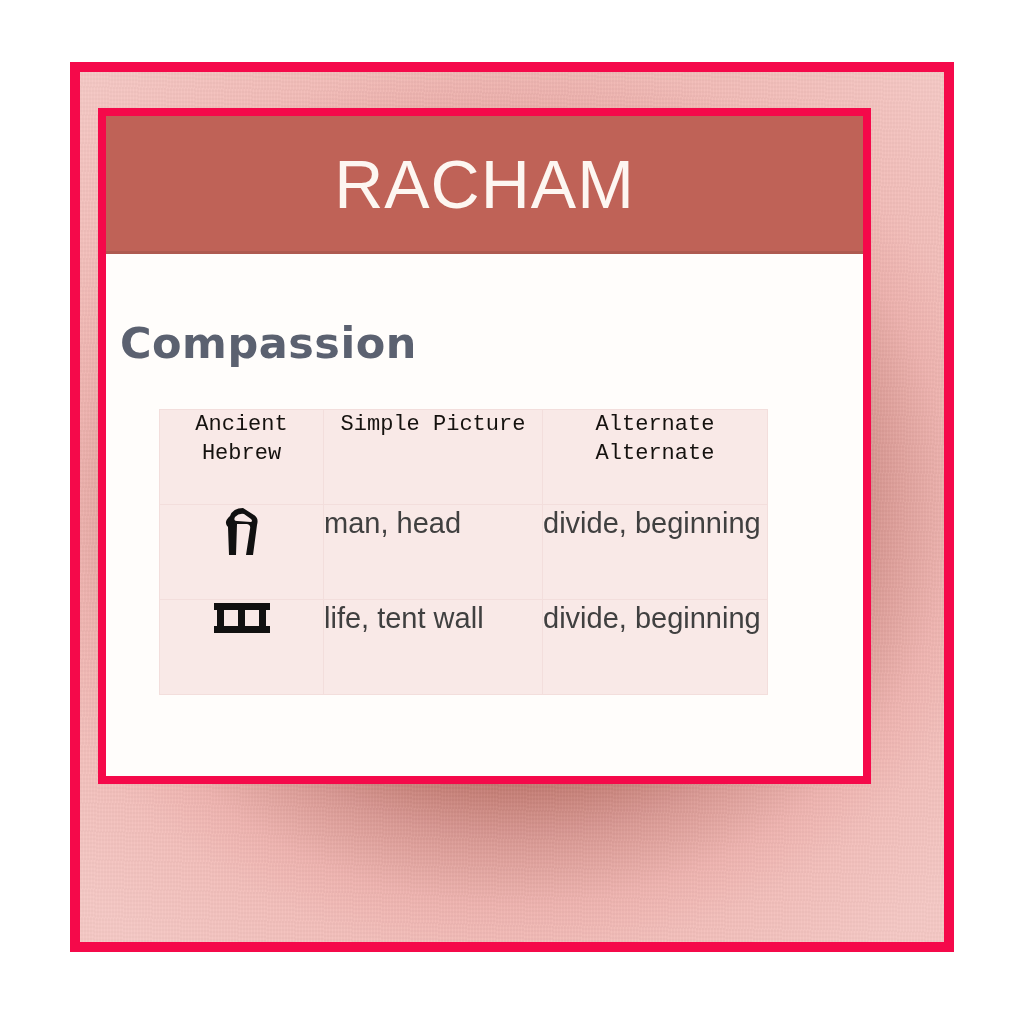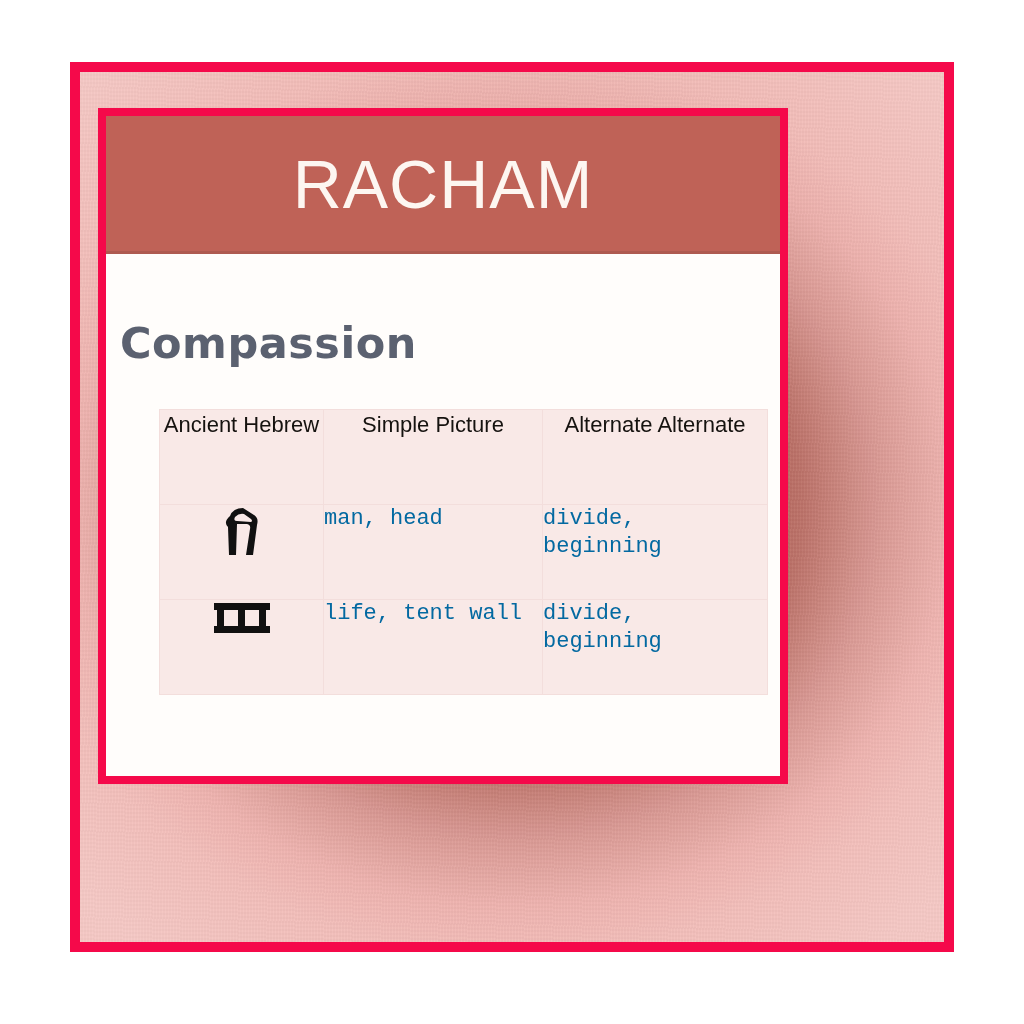--- a/index.html
+++ b/index.html
@@ -51,21 +51,21 @@
     inset: 0;
     background: radial-gradient(ellipse 70% 66% at 50% 48%, rgba(0,0,0,0.10) 0%, rgba(0,0,0,0.04) 46%, rgba(255,255,255,0.16) 78%, rgba(255,255,255,0.30) 100%);
     pointer-events: none;
   }
 
   
   #card {
     position: absolute;
     left: 98px;
     top: 108px;
-    width: 690px;
+    width: 773px;
     height: 676px;
     background: #f5094a;
     box-sizing: border-box;
     padding: 8px;
     z-index: 3;
   }
   #card-inner {
     position: relative;
     width: 100%;
     height: 100%;
@@ -122,34 +122,34 @@
 
   thead th {
     height: 94px;
     text-align: center;
     vertical-align: middle;
     font-size: 22px;
     font-weight: 400;
     color: #15120f;
     line-height: 1.32;
     padding: 0 8px;
-    font-family: Liberation Sans, sans-serif;
+    font-family: Liberation Mono, monospace;
   }
 
   tbody tr { height: 95px; }
   td.cell-glyph {
     text-align: center;
     vertical-align: middle;
   }
   td.cell-text {
-    font-size: 22px;
-    color: #0369a1;
+    font-size: 29px;
+    color: #404040;
     line-height: 1.28;
     padding: 14px 6px 0 9px;
-    font-family: Liberation Mono, monospace;
+    font-family: Liberation Sans, sans-serif;
   }
 
   .glyph-svg { display: inline-block; vertical-align: middle; }
 </style>
 </head>
 <body>
 
 <div id="poster-frame">
   <div id="poster-mat">
     <div id="mat-texture"></div>

